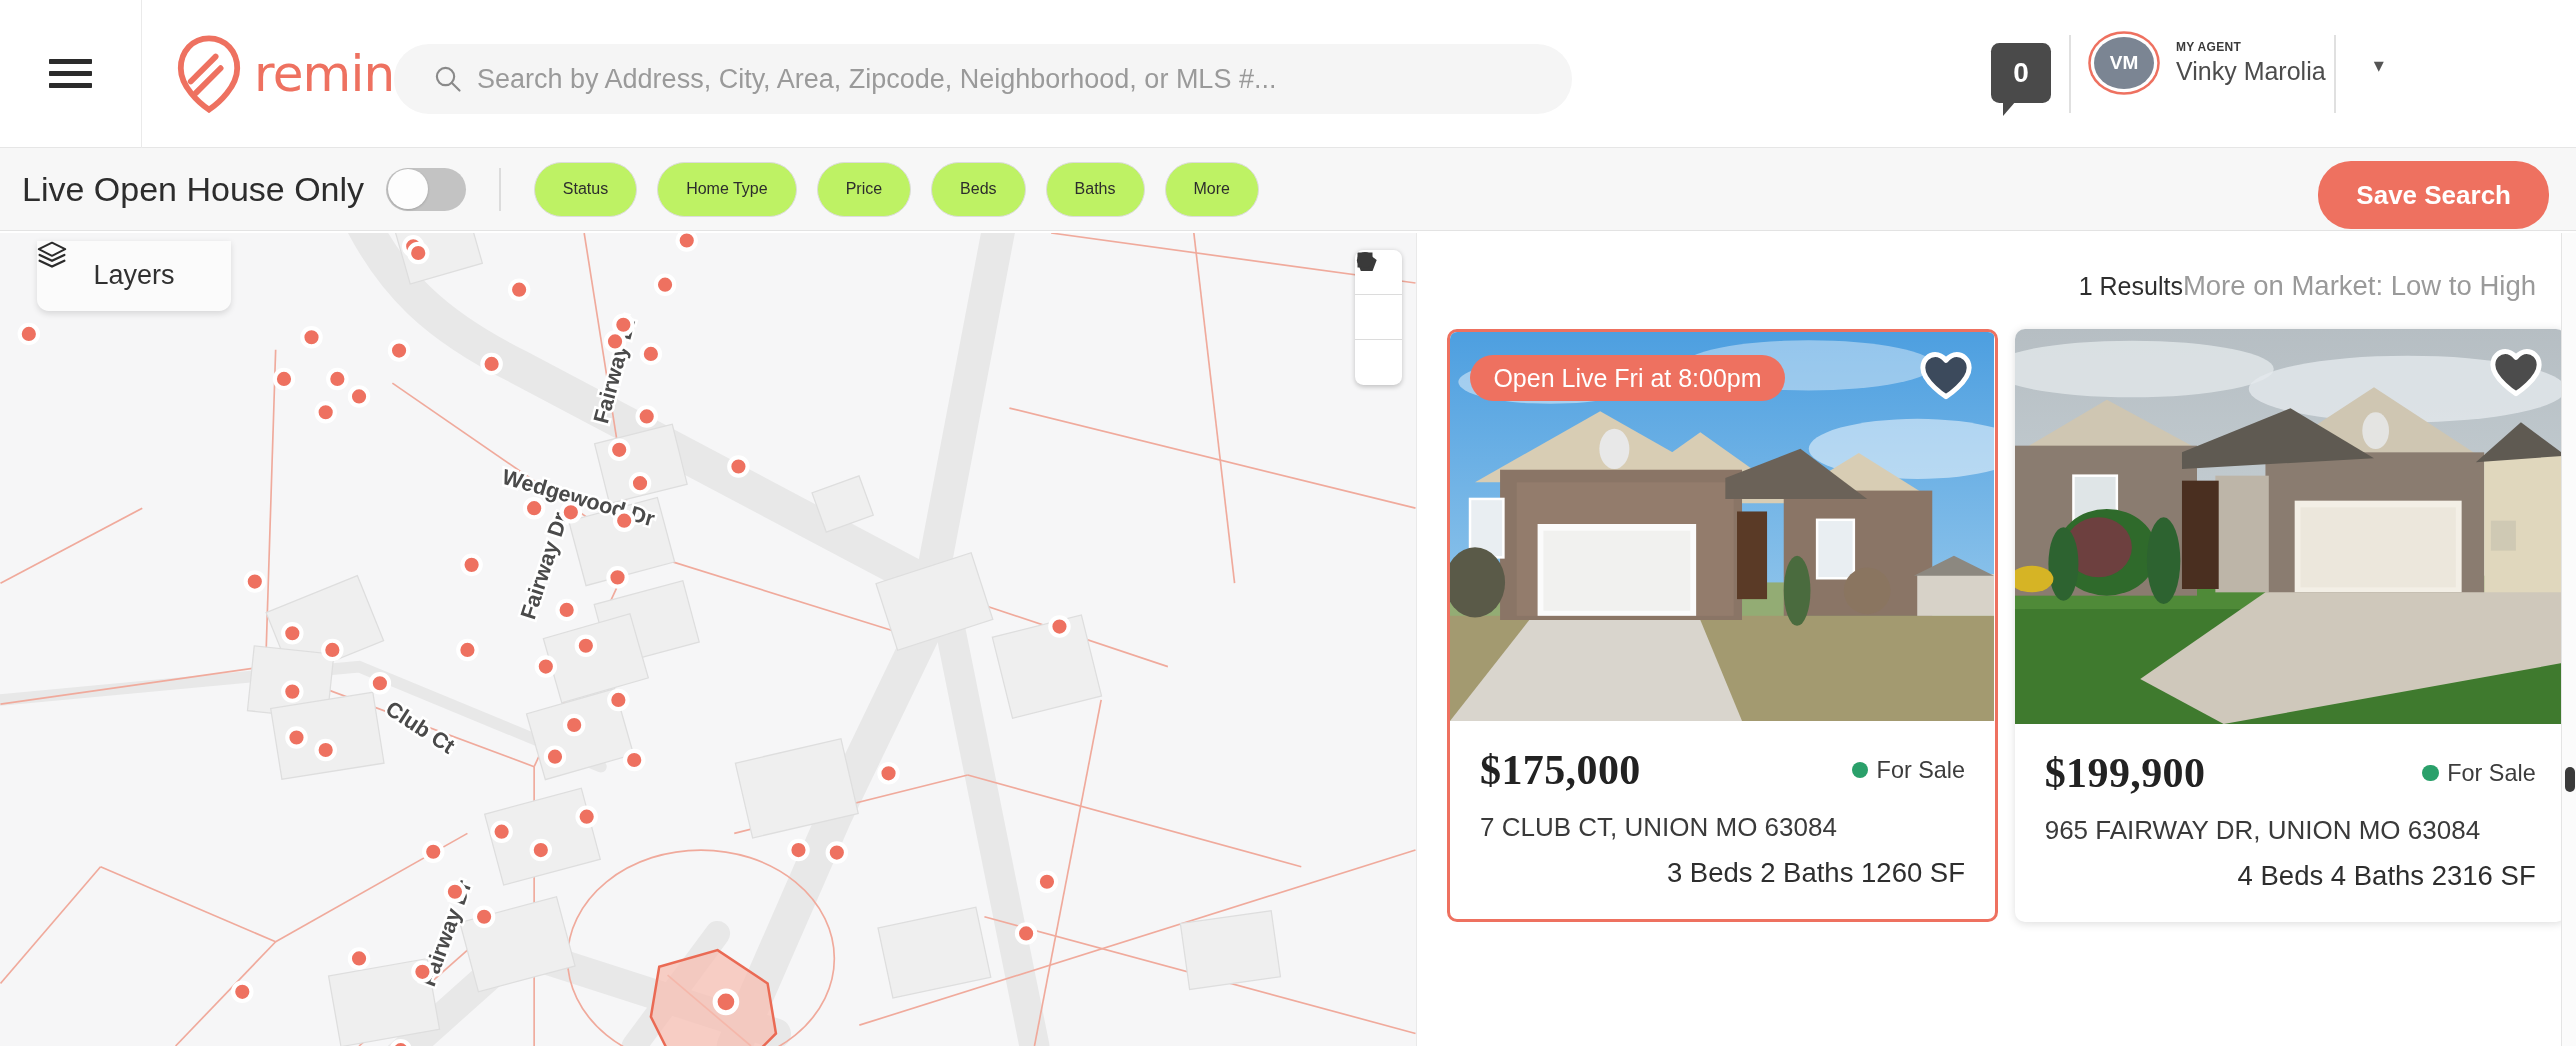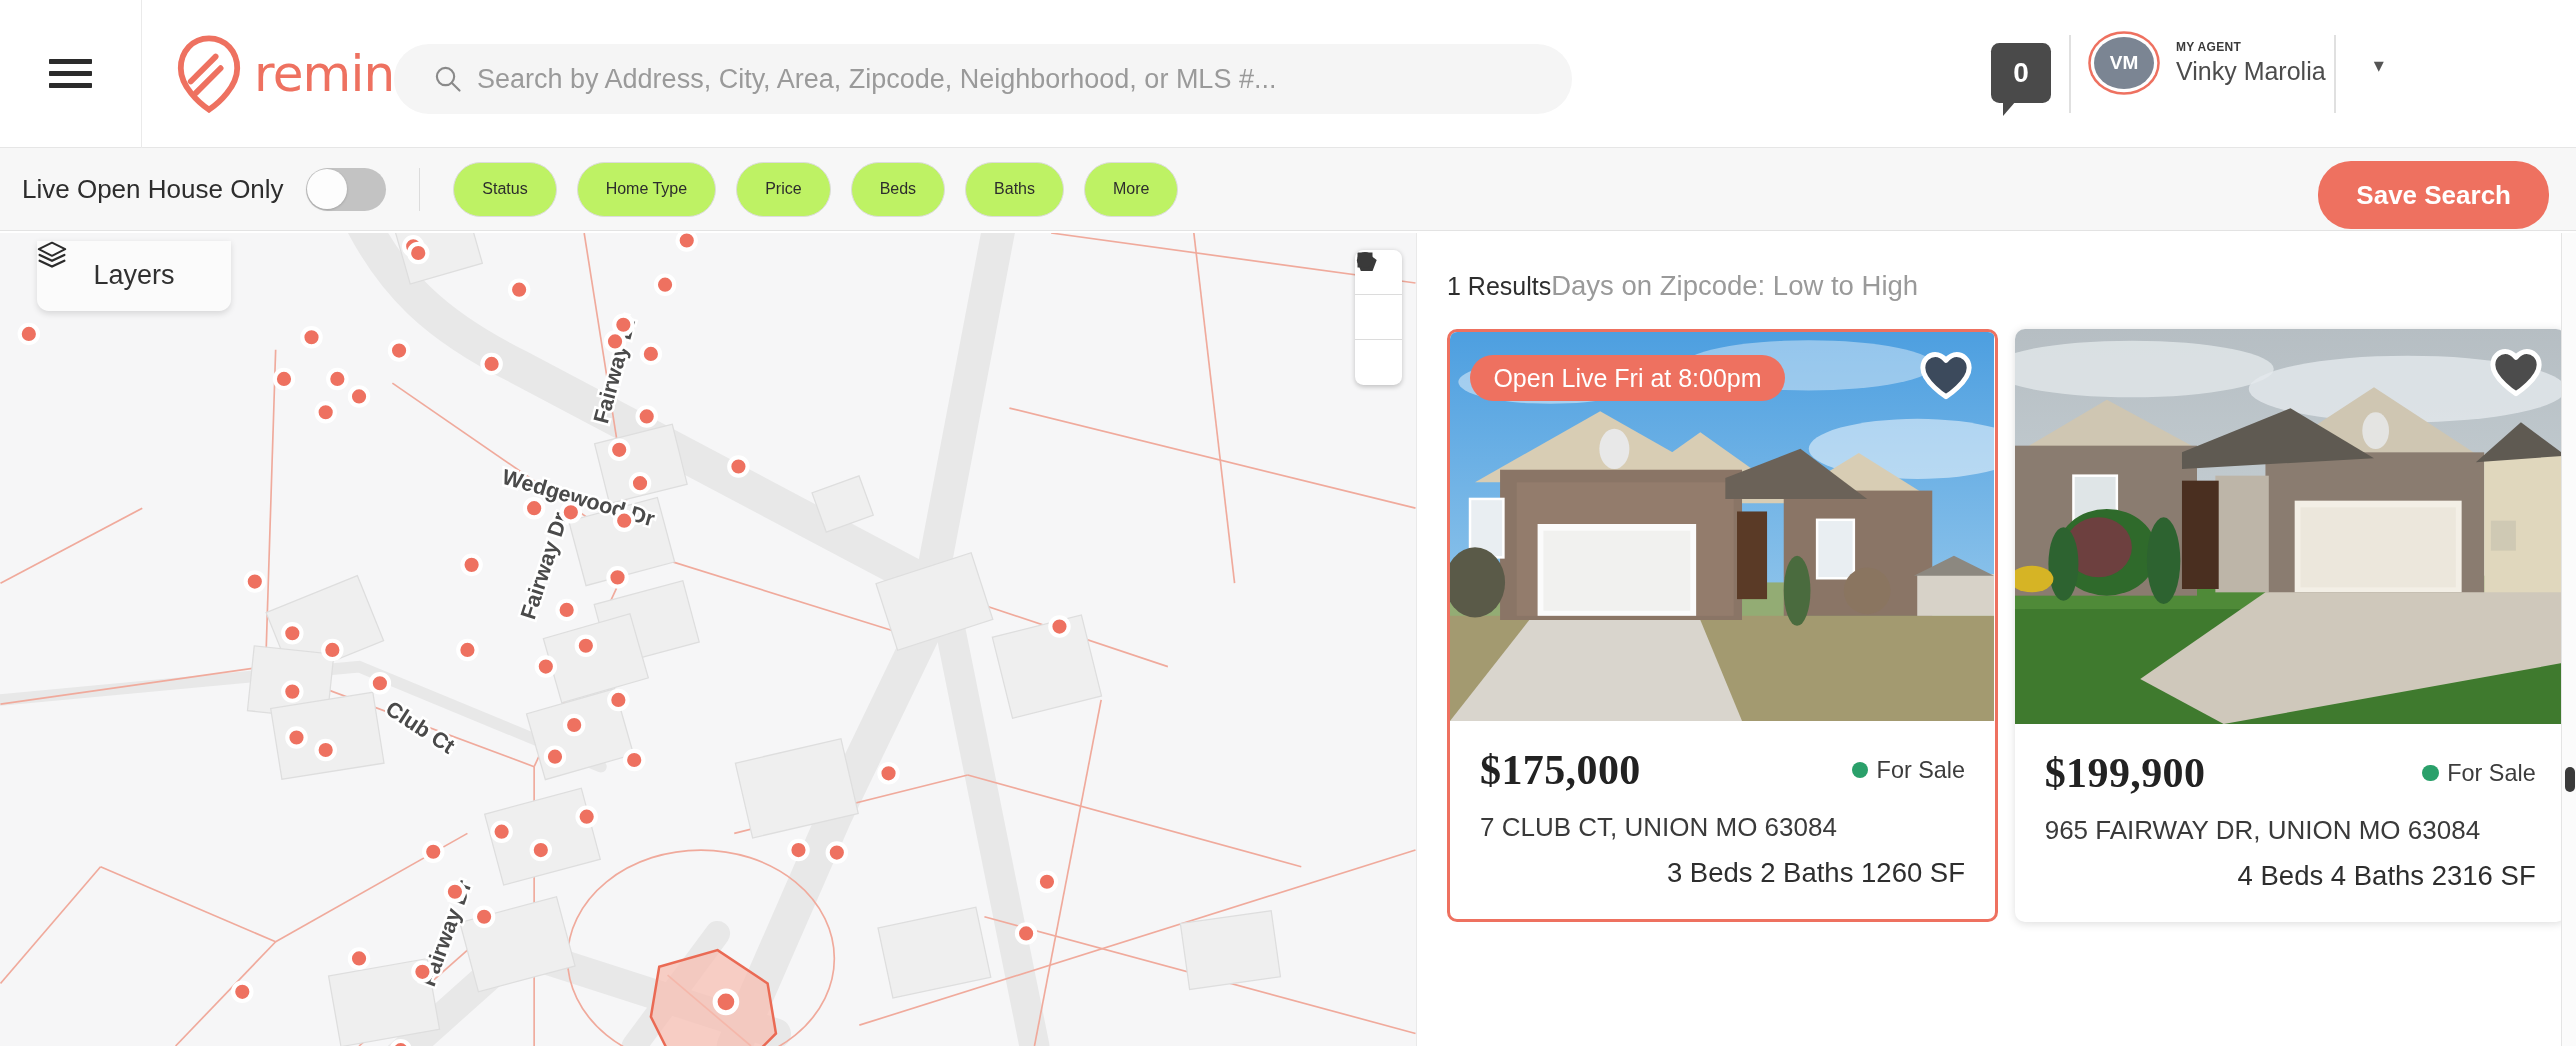--- a/index.html
+++ b/index.html
@@ -89,21 +89,21 @@
   .chev { margin-left: 11.7px; font-size: 20px; color: #555; }
 
   
   .filterbar {
     position: absolute; top: 148px; left: 0;
     width: 2576px; height: 83px;
     background: #f7f7f7;
     border-bottom: 0.8px solid #e3e3e3;
     display: flex; align-items: center;
   }
-  .lohl { font-size: 26px; color: #2d2d2d; margin-left: 22px; }
+  .lohl { font-size: 34px; color: #2d2d2d; margin-left: 22px; }
   .toggle {
     width: 80px; height: 43px; border-radius: 22px;
     background: #c3c3c3; margin-left: 22px;
     position: relative; cursor: pointer;
   }
   .toggle .knob {
     position: absolute; left: 1.7px; top: 1.7px;
     width: 40px; height: 40px; border-radius: 50%;
     background: #fdfdfd; box-shadow: 0 0.8px 2.5px rgba(0,0,0,.2);
   }
@@ -156,21 +156,21 @@
   .draw-tool:last-child { border-bottom: none; }
 
   
   .results {
     position: absolute; top: 233px; left: 1416px;
     width: 1160px; height: 813px;
     background: #ffffff;
     border-left: 0.8px solid #e9e9e9;
   }
   .res-head {
-    display: flex; align-items: center; justify-content: flex-start;
+    display: flex; align-items: center; justify-content: flex-end;
     padding: 37px 40px 0 30px;
   }
   .res-count { font-size: 25px; color: #2e2e2e; }
   .res-sort { font-size: 27.5px; color: #9a9a9a; cursor: pointer; }
 
   .cards { display: flex; gap: 16.7px; padding: 27px 0 0 30px; }
   .card {
     width: 551px; background: #ffffff; border-radius: 10px;
     overflow: hidden;
   }
@@ -459,21 +459,21 @@
       </svg>
     </div>
   </div>
 
 </div>
 
 <div class="results">
 
   <div class="res-head">
     <span class="res-count">1 Results</span>
-    <span class="res-sort">Days on Zipcode: Low to High</span>
+    <span class="res-sort">More on Market: Low to High</span>
   </div>
 
   <div class="cards">
 
     <div class="card selected">
       <div class="card-img">
         <svg width="544" height="389" viewBox="0 0 652 466" preserveAspectRatio="none">
           <defs>
             <linearGradient id="sky1" x1="0" y1="0" x2="0" y2="1">
               <stop offset="0%" stop-color="#4d9fe0"></stop>

